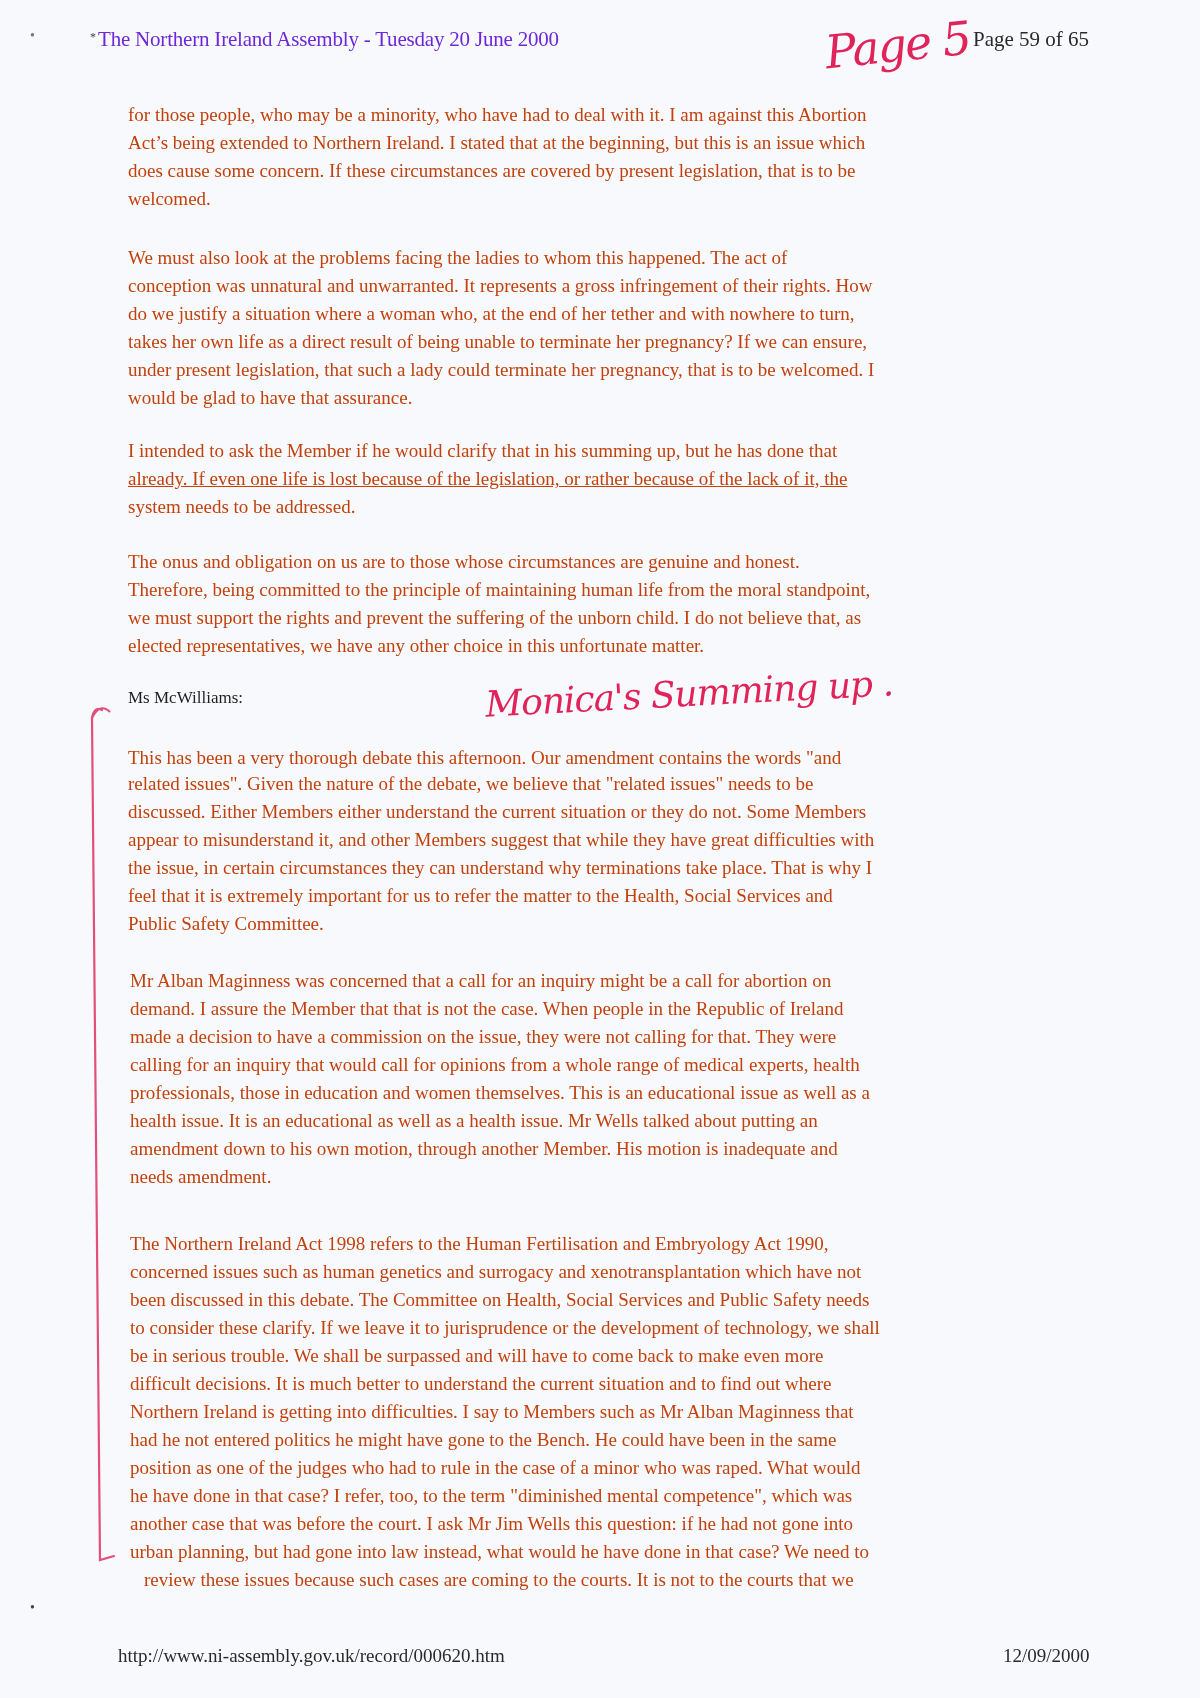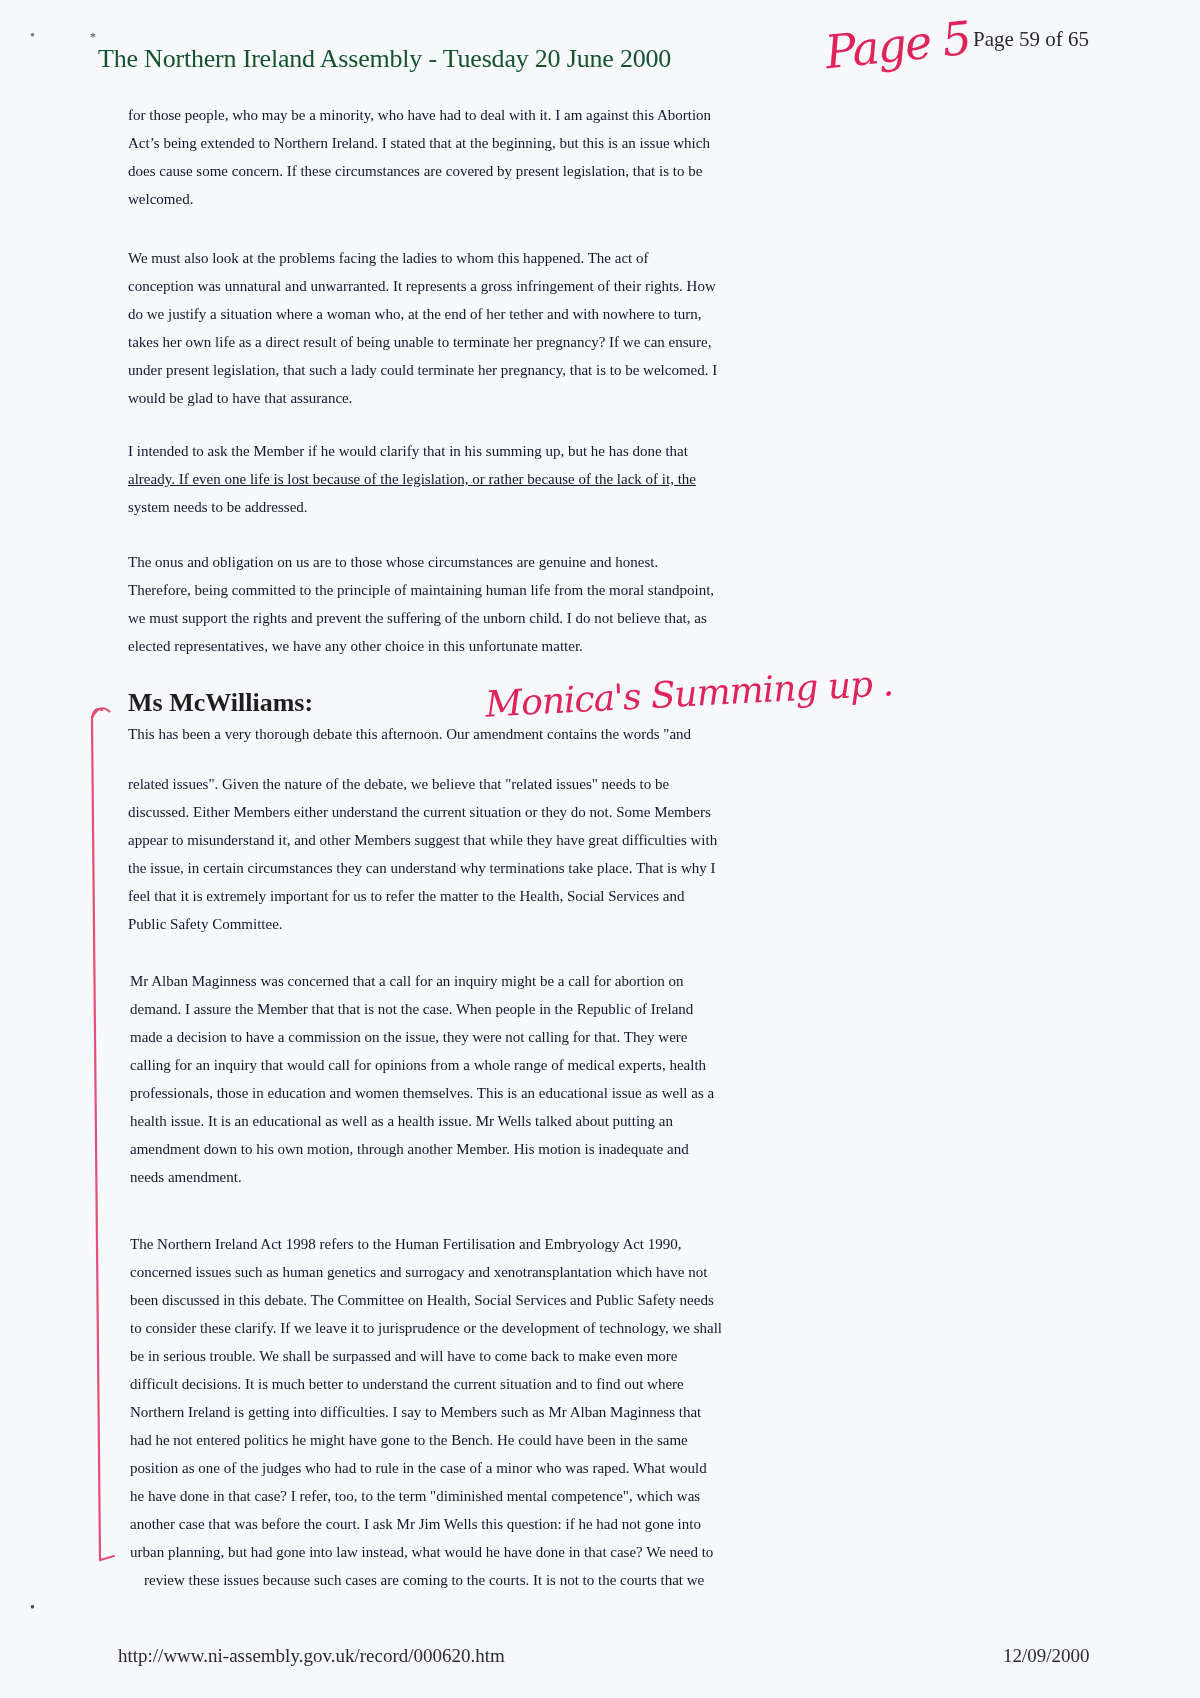--- a/index.html
+++ b/index.html
@@ -3,39 +3,39 @@
   <meta charset="utf-8">
   <style>
     html, body { margin: 0; padding: 0; }
     body {
       width: 1200px; height: 1698px; position: relative; overflow: hidden;
       background: #f7f9fc;
       font-family: "Liberation Serif", "DejaVu Serif", serif;
       color: #1d1d1f;
     }
     .header-title {
-      position: absolute; left: 98px; top: 44px;
-      font-size: 26px; color: #14532d; letter-spacing: -0.2px;
+      position: absolute; left: 98px; top: 27px;
+      font-size: 21px; color: #6d28d9; letter-spacing: -0.2px;
     }
     .header-mark { position: absolute; left: 30px; top: 28px; font-size: 14px; color: #777; }
     .header-mark3 { position: absolute; left: 90px; top: 30px; font-size: 12px; color: #444; }
     .page-num {
       position: absolute; left: 973px; top: 27px;
       font-size: 21px; color: #2a2a2a;
     }
     .hand {
       position: absolute; color: #e0245a;
       font-family: "DejaVu Serif", serif; font-style: italic;
     }
     .hand-page { left: 825px; top: 18px; font-size: 46px; transform: rotate(-6deg); letter-spacing: -2px; }
     .hand-summing { left: 485px; top: 673px; font-size: 36px; transform: rotate(-3deg); letter-spacing: -1px; }
-    .line-para { position: absolute; left: 128px; font-size: 15px; line-height: 28px; white-space: pre; color:#0f172a; }
+    .line-para { position: absolute; left: 128px; font-size: 19px; line-height: 28px; white-space: pre; color:#c2410c; }
     .speaker {
       position: absolute; left: 128px; top: 688px;
-      font-weight: bold; font-size: 26px; color: #1f1f1f;
+      font-weight: normal; font-size: 17px; color: #1f1f1f;
     }
     .footer-url { position: absolute; left: 118px; top: 1645px; font-size: 19px; color: #2a2a2a; }
     .footer-date { position: absolute; left: 1003px; top: 1645px; font-size: 19px; color: #2a2a2a; }
     .dot { position: absolute; left: 30px; top: 1600px; font-size: 14px; color: #444; }
   </style>
 </head>
 <body>
 
 <span class="header-mark">•</span>
 <span class="header-mark3">*</span>
@@ -54,21 +54,21 @@
     <div class="line-para" style="top: 328px;">takes her own life as a direct result of being unable to terminate her pregnancy? If we can ensure,</div>
     <div class="line-para" style="top: 356px;">under present legislation, that such a lady could terminate her pregnancy, that is to be welcomed. I</div>
     <div class="line-para" style="top: 384px;">would be glad to have that assurance.</div>
     <div class="line-para" style="top: 437px;">I intended to ask the Member if he would clarify that in his summing up, but he has done that</div>
     <div class="line-para" style="top: 465px; text-decoration: underline;">already. If even one life is lost because of the legislation, or rather because of the lack of it, the</div>
     <div class="line-para" style="top: 493px;">system needs to be addressed.</div>
     <div class="line-para" style="top: 548px;">The onus and obligation on us are to those whose circumstances are genuine and honest.</div>
     <div class="line-para" style="top: 576px;">Therefore, being committed to the principle of maintaining human life from the moral standpoint,</div>
     <div class="line-para" style="top: 604px;">we must support the rights and prevent the suffering of the unborn child. I do not believe that, as</div>
     <div class="line-para" style="top: 632px;">elected representatives, we have any other choice in this unfortunate matter.</div>
-    <div class="line-para" style="top: 720px; left: 128px;">This has been a very thorough debate this afternoon. Our amendment contains the words "and</div>
+    <div class="line-para" style="top: 744px; left: 128px;">This has been a very thorough debate this afternoon. Our amendment contains the words "and</div>
     <div class="line-para" style="top: 770px; left: 128px;">related issues". Given the nature of the debate, we believe that "related issues" needs to be</div>
     <div class="line-para" style="top: 798px; left: 128px;">discussed. Either Members either understand the current situation or they do not. Some Members</div>
     <div class="line-para" style="top: 826px; left: 128px;">appear to misunderstand it, and other Members suggest that while they have great difficulties with</div>
     <div class="line-para" style="top: 854px; left: 128px;">the issue, in certain circumstances they can understand why terminations take place. That is why I</div>
     <div class="line-para" style="top: 882px; left: 128px;">feel that it is extremely important for us to refer the matter to the Health, Social Services and</div>
     <div class="line-para" style="top: 910px; left: 128px;">Public Safety Committee.</div>
     <div class="line-para" style="top: 967px; left: 130px;">Mr Alban Maginness was concerned that a call for an inquiry might be a call for abortion on</div>
     <div class="line-para" style="top: 995px; left: 130px;">demand. I assure the Member that that is not the case. When people in the Republic of Ireland</div>
     <div class="line-para" style="top: 1023px; left: 130px;">made a decision to have a commission on the issue, they were not calling for that. They were</div>
     <div class="line-para" style="top: 1051px; left: 130px;">calling for an inquiry that would call for opinions from a whole range of medical experts, health</div>

